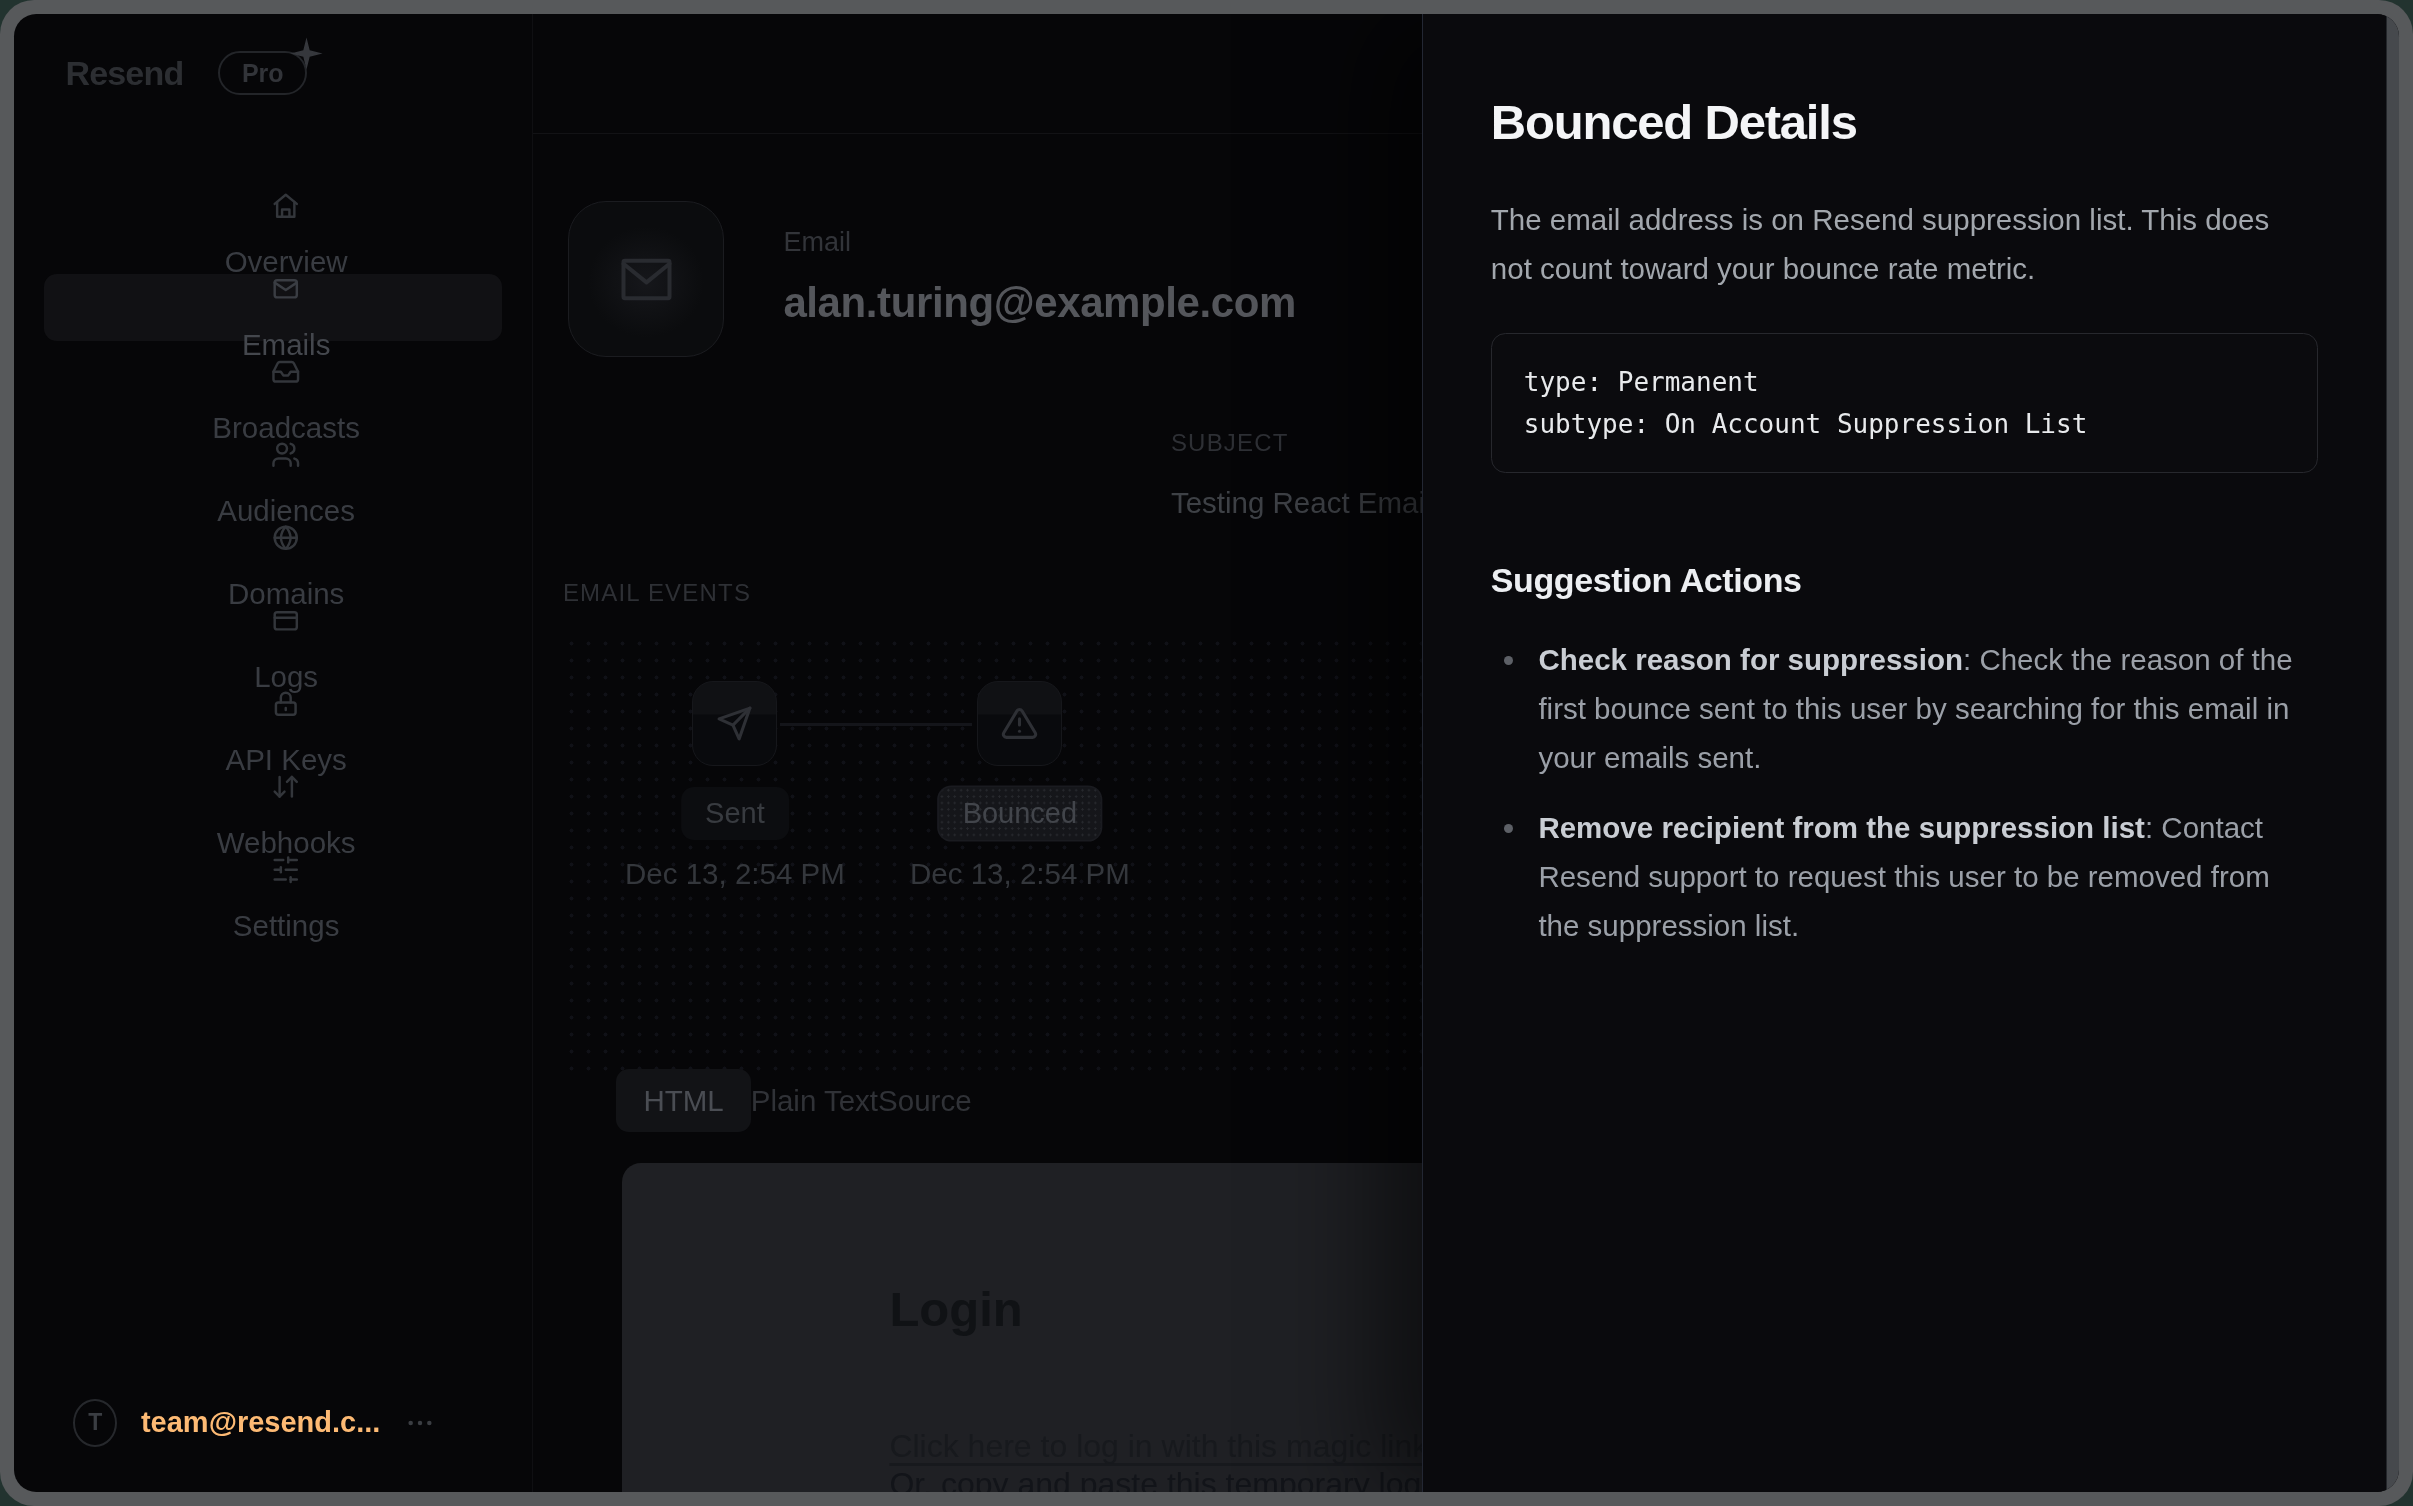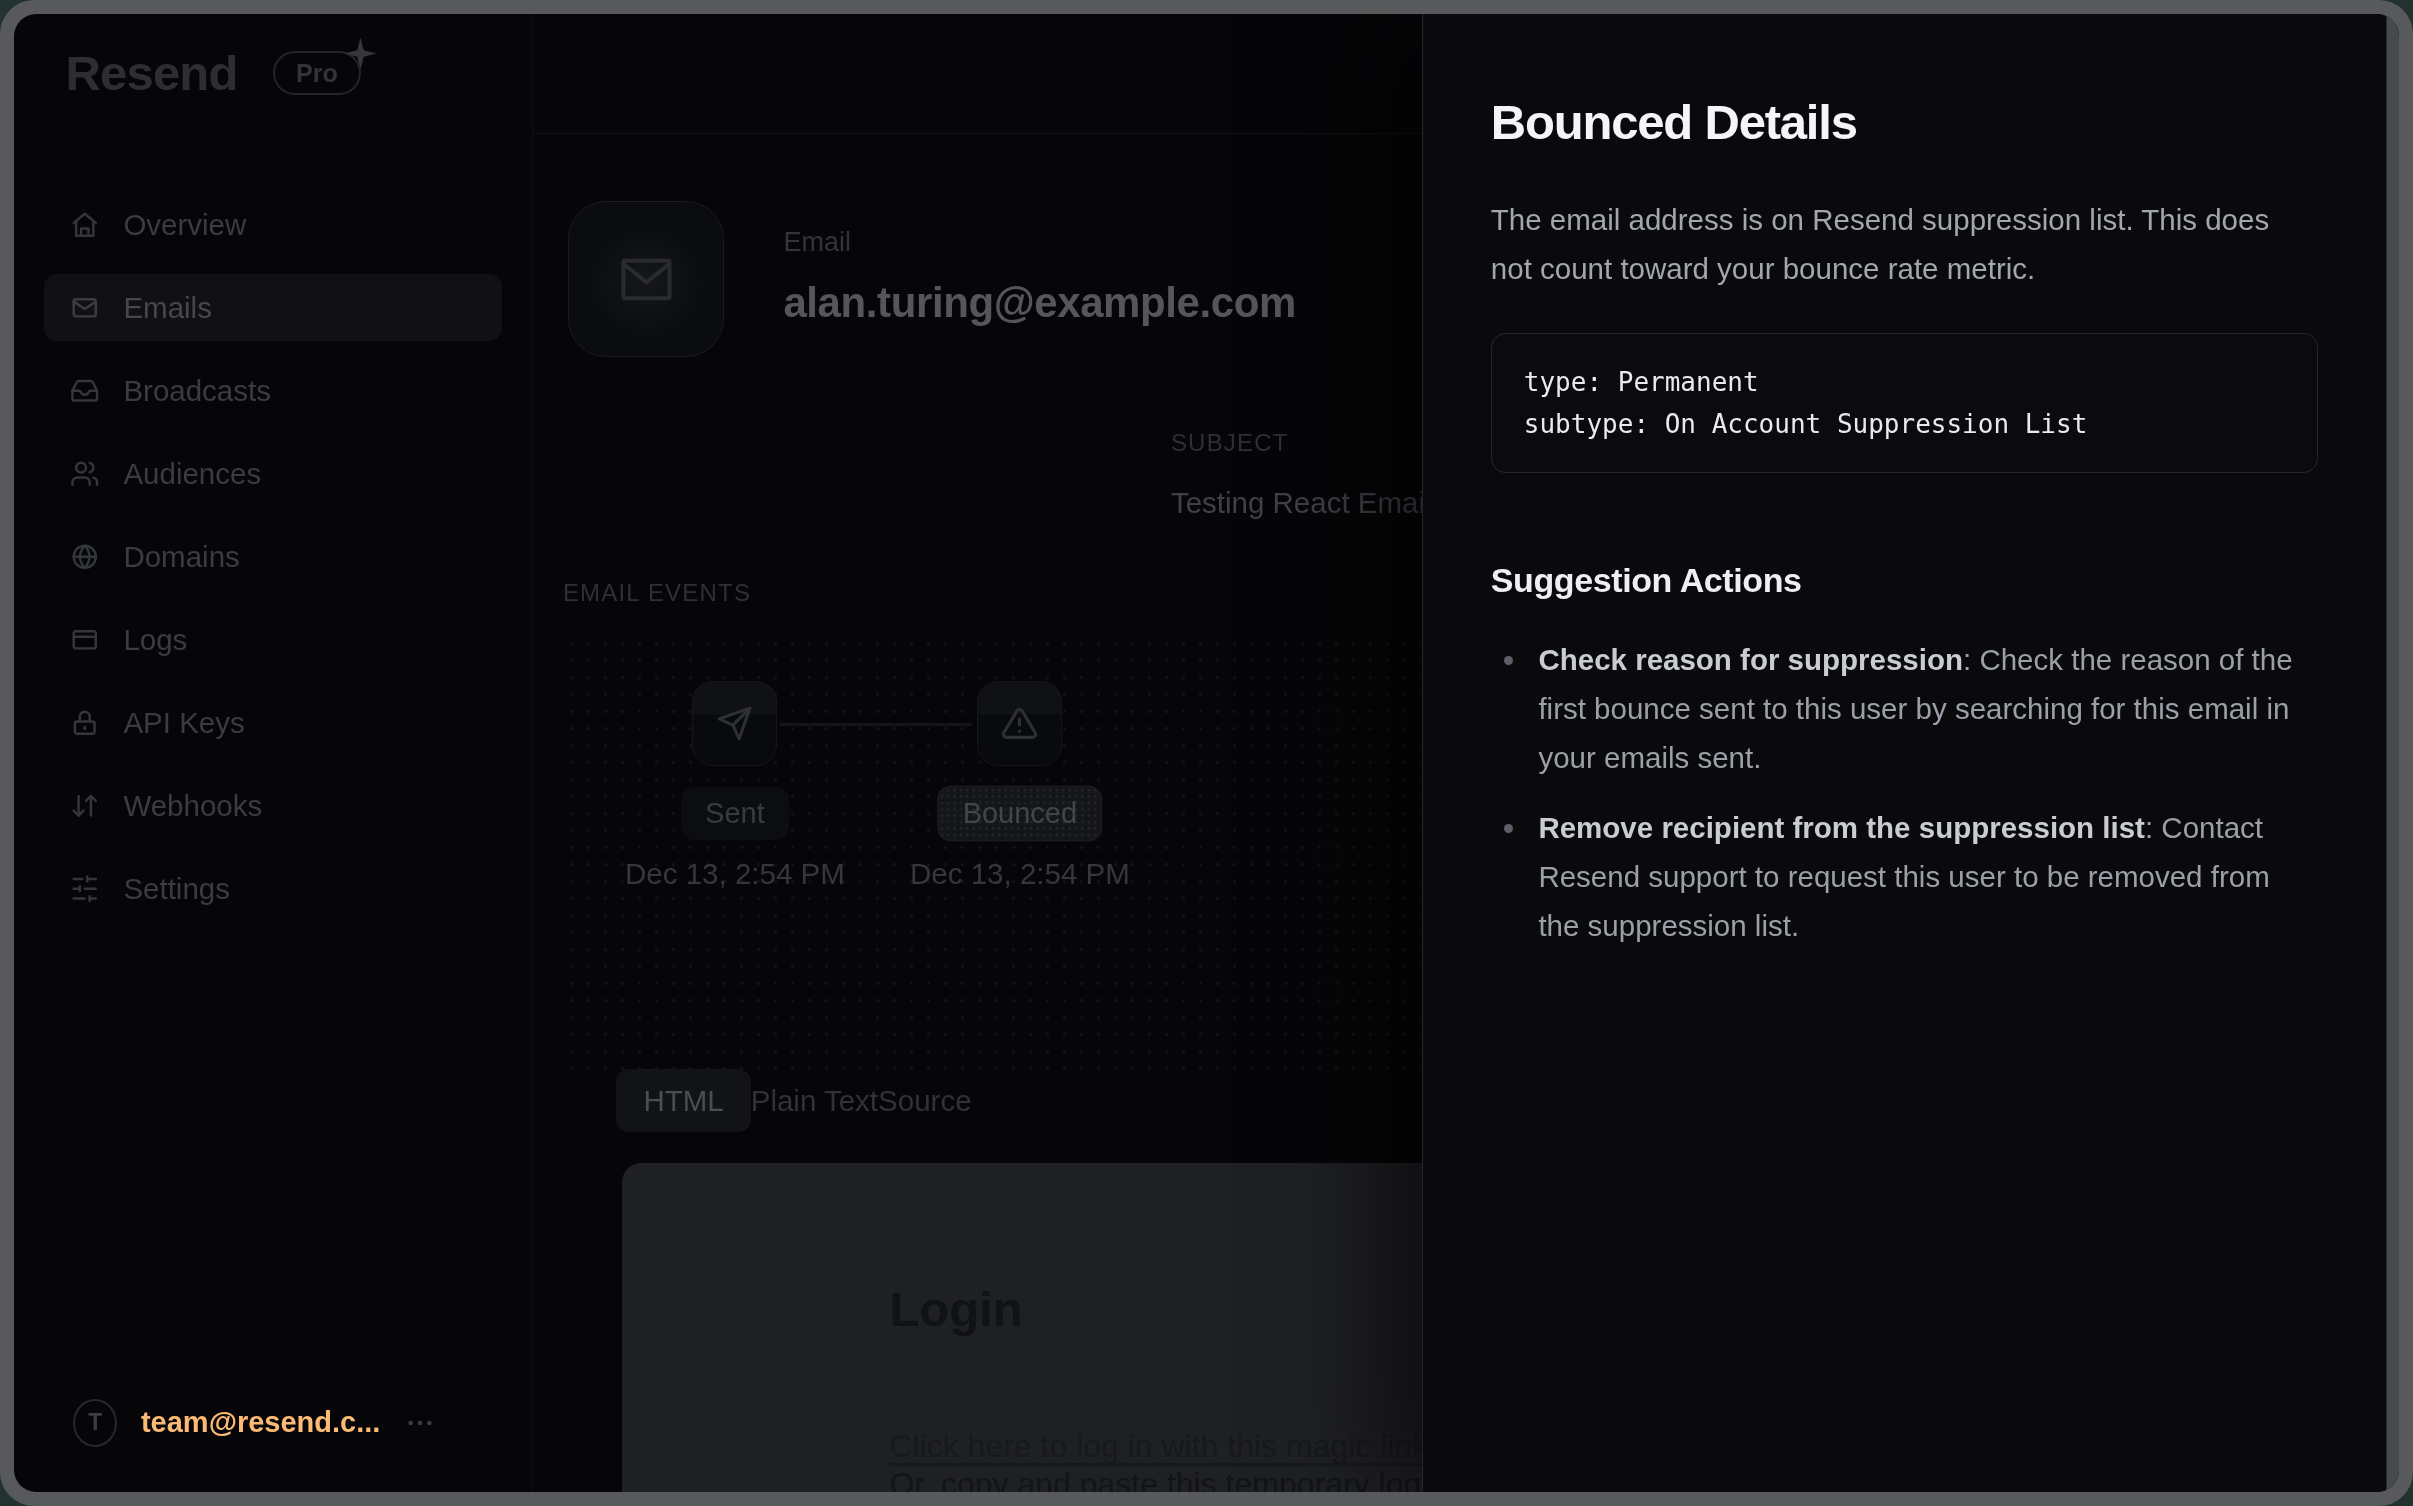--- a/index.html
+++ b/index.html
@@ -11,27 +11,27 @@
   .frame{position:absolute;inset:0;background:#57595b;border-radius:34px;}
   .app{position:absolute;inset:14.4px;background:#060608;border-radius:22.3px;overflow:hidden;}
 
   
   .scroll-strip{position:absolute;right:0;top:0;bottom:0;width:12.8px;background:#46494d;
     border-left:1.6px solid #24272b;z-index:50;}
 
   
   .sidebar{position:absolute;left:0;top:0;bottom:0;width:519px;border-right:1.6px solid #0f0f12;}
   .logo-row{position:absolute;left:51px;top:38px;height:42px;display:flex;align-items:center;}
-  .logo{font-size:49px;font-weight:700;letter-spacing:-0.8px;color:#2c2e32;}
+  .logo{font-size:34px;font-weight:700;letter-spacing:-0.8px;color:#2c2e32;}
   .pro-badge{position:relative;margin-left:35px;border:2px solid #232529;border-radius:797px;
     padding:5.6px 21.5px;color:#323439;font-size:25px;font-weight:700;}
   .pro-badge .spark{position:absolute;right:-19px;top:-17.6px;color:#35373c;}
   .nav{position:absolute;left:30px;right:30px;top:177px;}
   .nav-item{height:67px;margin-bottom:16px;border-radius:12.8px;display:flex;align-items:center;
-    gap:24px;padding:0 0 0 25.5px;color:#393c42;font-size:29.5px;font-weight:500;cursor:pointer;}
+    gap:24px;padding:0 0 0 25.5px;color:#393c42;font-size:29.5px;font-weight:500;cursor:pointer;flex-direction:column;}
   .nav-item .ic{color:#33363b;width:29.5px;height:29.5px;}
   .nav-item.active{background:#111114;color:#44474d;}
   .nav-item.active .ic{color:#3a3d43;}
   .user-row{position:absolute;left:59px;right:96px;bottom:45px;display:flex;align-items:center;gap:24px;}
   .avatar{width:48px;height:48px;border:2px solid #26282c;border-radius:50%;display:grid;
     place-items:center;color:#3a3d42;font-size:23px;font-weight:600;}
   .user-email{font-size:29px;font-weight:600;color:#fdba74;}
   .more-btn{margin-left:auto;color:#3a3d42;width:32px;height:32px;cursor:pointer;}
 
   

